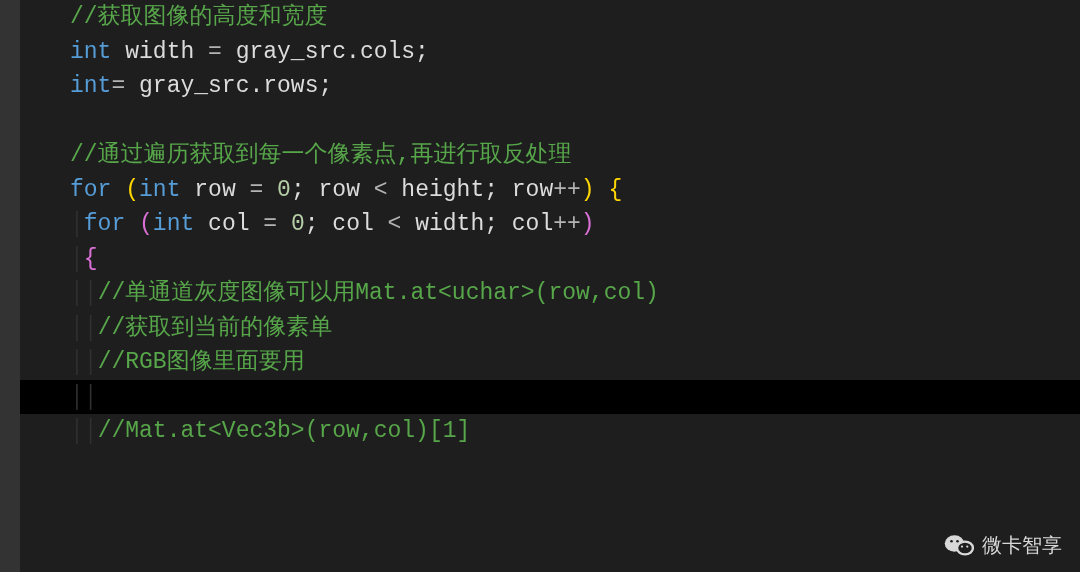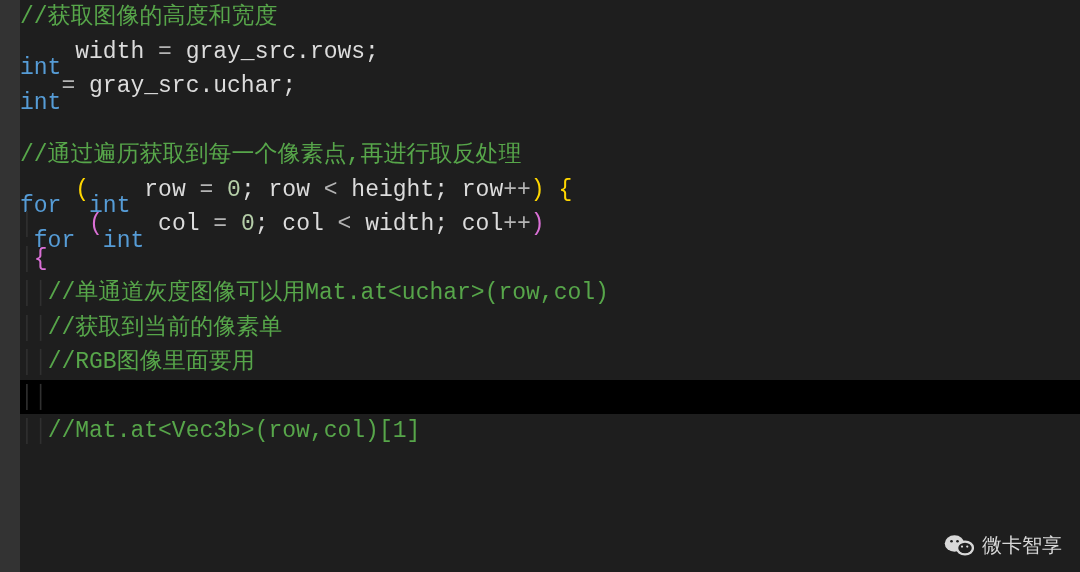--- a/index.html
+++ b/index.html
@@ -27,23 +27,24 @@
       top: 0;
       width: 20px;
       height: 100%;
       background-color: #333333;
     }
     .code-area {
       padding-left: 20px;
     }
     .line {
       white-space: pre;
+      padding-left: 50px;
       height: 34.5px;
       display: flex;
-      align-items: center;
+      align-items: flex-end;
     }
     .line.highlighted {
       background-color: #000000;
     }
     .comment {
       color: #57a64a;
     }
     .keyword {
       color: #569cd6;
       margin-top: 33px;
@@ -91,22 +92,22 @@
     }
   </style>
 </head>
 <body>
 
 <div class="breakpoint-column"></div>
 
 <div class="editor">
 <div class="code-area">
 <div class="line"><span class="comment">//获取图像的高度和宽度</span></div>
-<div class="line"><span class="keyword">int</span><span class="identifier"> width </span><span class="operator">=</span><span class="identifier"> gray_src.rows;</span></div>
-<div class="line"><span class="keyword">int</span><span class="operator">=</span><span class="identifier"> gray_src.uchar;</span></div>
+<div class="line"><span class="keyword">int</span><span class="identifier"> width </span><span class="operator">=</span><span class="identifier"> gray_src.cols;</span></div>
+<div class="line"><span class="keyword">int</span><span class="operator">=</span><span class="identifier"> gray_src.rows;</span></div>
 <div class="line"></div>
 <div class="line"><span class="comment">//通过遍历获取到每一个像素点,再进行取反处理</span></div>
 <div class="line"><span class="keyword">for</span><span class="punct"> </span><span class="bracket-yellow">(</span><span class="keyword">int</span><span class="identifier"> row </span><span class="operator">=</span><span> </span><span class="number">0</span><span class="identifier">; row </span><span class="operator">&lt;</span><span class="identifier"> height; row</span><span class="operator">++</span><span class="bracket-yellow">)</span><span> </span><span class="bracket-yellow">{</span></div>
 <div class="line"><span class="guide-dim">│</span>   <span class="keyword">for</span><span> </span><span class="bracket-pink">(</span><span class="keyword">int</span><span class="identifier"> col </span><span class="operator">=</span><span> </span><span class="number">0</span><span class="identifier">; col </span><span class="operator">&lt;</span><span class="identifier"> width; col</span><span class="operator">++</span><span class="bracket-pink">)</span></div>
 <div class="line"><span class="guide-dim">│</span>   <span class="bracket-pink">{</span></div>
 <div class="line"><span class="guide-dim">│</span>   <span class="guide-dim">│</span>   <span class="comment">//单通道灰度图像可以用Mat.at&lt;uchar&gt;(row,col)</span></div>
 <div class="line"><span class="guide-dim">│</span>   <span class="guide-dim">│</span>   <span class="comment">//获取到当前的像素单</span></div>
 <div class="line"><span class="guide-dim">│</span>   <span class="guide-dim">│</span>   <span class="comment">//RGB图像里面要用</span></div>
 <div class="line highlighted"><span class="guide-dim">│</span>   <span class="guide-dim">│</span>   </div>
 <div class="line"><span class="guide-dim">│</span>   <span class="guide-dim">│</span>   <span class="comment">//Mat.at&lt;Vec3b&gt;(row,col)[1]</span></div>

